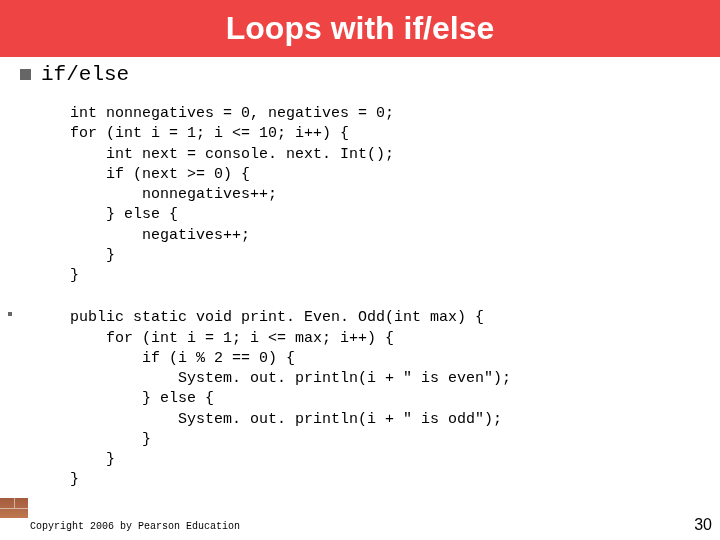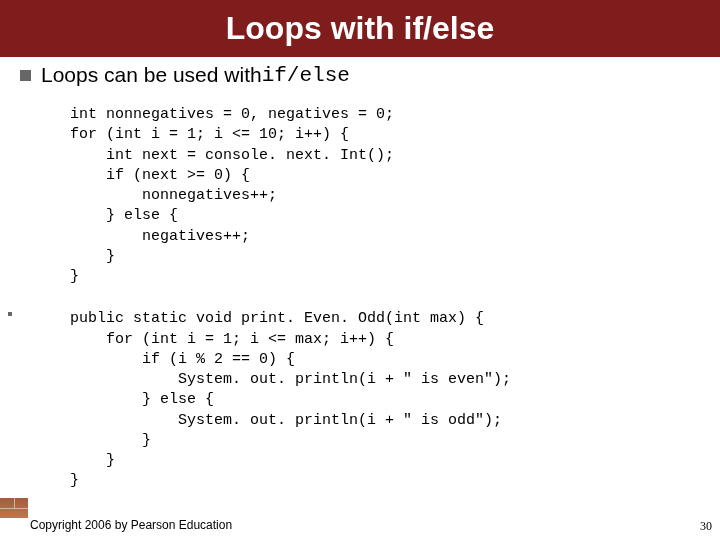--- a/index.html
+++ b/index.html
@@ -6,21 +6,21 @@
     margin: 0;
     padding: 0;
     width: 720px;
     height: 540px;
     background: #fff;
     font-family: Verdana, Geneva, sans-serif;
     position: relative;
     overflow: hidden;
   }
   .title-bar {
-    background: #7f1d1d;
+    background: #ef4444;
     color: #fff;
     font-weight: bold;
     font-size: 32px;
     padding: 10px 5px;
     text-align: center;
     font-family: Verdana, Geneva, sans-serif;
   }
   .content {
     padding: 6px 20px 0 20px;
   }
@@ -53,31 +53,31 @@
     height: 4px;
     background: #666;
     position: absolute;
     left: 8px;
     top: 312px;
   }
   .footer {
     position: absolute;
     bottom: 8px;
     left: 30px;
-    font-size: 12px;
+    font-size: 10px;
     color: #000;
-    font-family: Liberation Sans, sans-serif;
+    font-family: Liberation Mono, monospace;
   }
   .pagenum {
     position: absolute;
     bottom: 6px;
     right: 8px;
-    font-size: 12px;
+    font-size: 16px;
     color: #000;
-    font-family: Liberation Serif, serif;
+    font-family: Liberation Sans, sans-serif;
     margin-top: 20px;
   }
   .brick {
     position: absolute;
     left: 0;
     bottom: 22px;
     width: 28px;
     height: 20px;
     background: linear-gradient(#9a4a2a, #b86a3c);
     opacity: 0.9;
@@ -98,21 +98,20 @@
   }
 </style>
 </head>
 <body>
 
 <div class="title-bar">Loops with if/else</div>
 
 <div class="content">
   <div class="bullet-line">
     <div class="sq-bullet"></div>
-    <span>Loops can be used with </span>
     <span class="mono">if/else</span>
   </div>
 
   <div class="code-block">int nonnegatives = 0, negatives = 0;
 for (int i = 1; i &lt;= 10; i++) {
     int next = console. next. Int();
     if (next &gt;= 0) {
         nonnegatives++;
     } else {
         negatives++;

